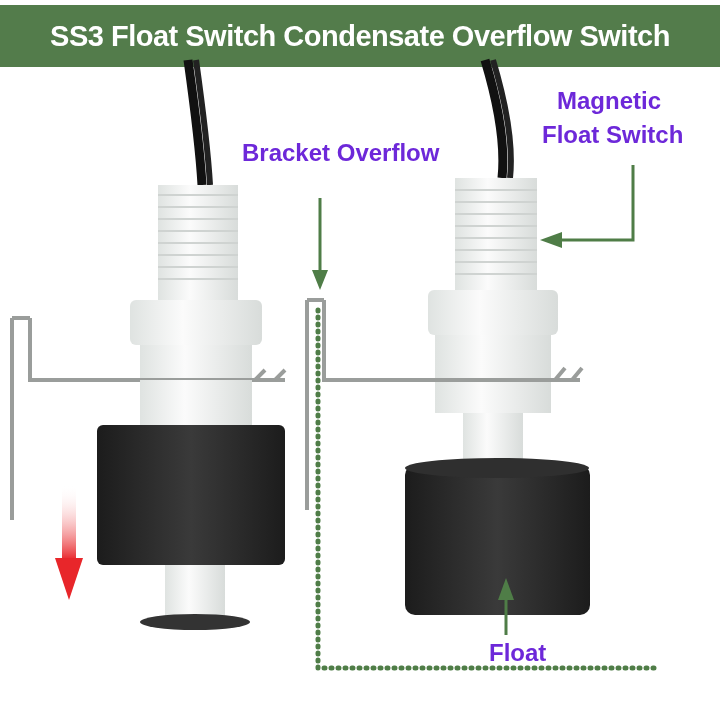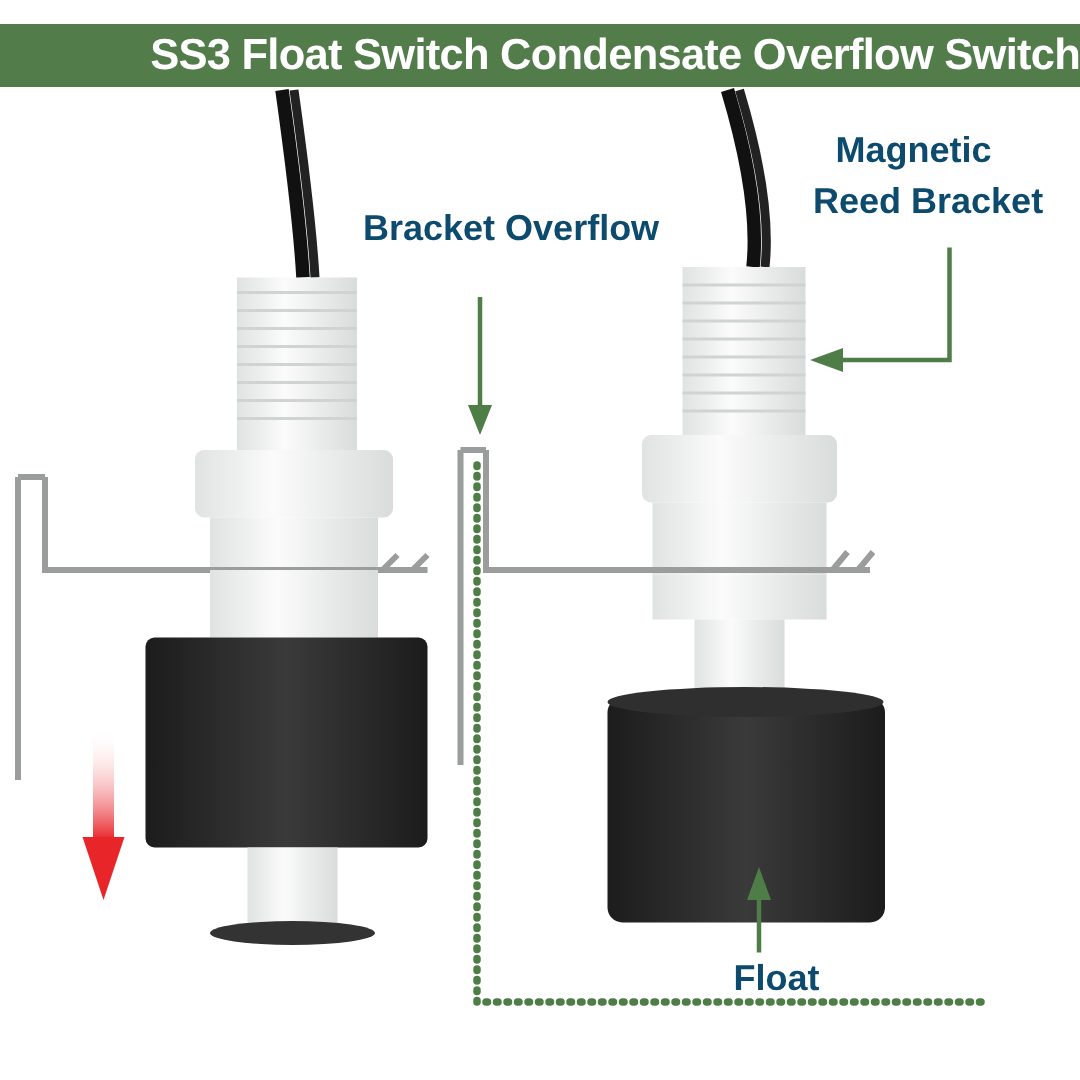--- a/index.html
+++ b/index.html
@@ -1,19 +1,19 @@
 <!DOCTYPE html>
 <html><head>
 <meta charset="utf-8">
 <style>
   html,body{margin:0;padding:0;background:#fff;}
   body{width:720px;height:720px;position:relative;overflow:hidden;font-family:"Liberation Sans",sans-serif;}
-  .banner{position:absolute;left:0;top:16px;width:720px;height:42px;background:#537c4b;display:flex;align-items:center;justify-content:flex-end;}
+  .banner{position:absolute;left:0;top:5px;width:720px;height:62px;background:#537c4b;display:flex;align-items:center;justify-content:center;}
   .banner span{color:#fff;font-weight:bold;font-size:29px;letter-spacing:-0.5px;}
-  .lbl{position:absolute;color:#0c4a6e;font-weight:bold;font-size:24px;line-height:30px;}
+  .lbl{position:absolute;color:#6d28d9;font-weight:bold;font-size:24px;line-height:30px;}
   svg{position:absolute;left:0;top:0;}
 </style>
 </head>
 <body>
 
 <div class="banner">
   <span>SS3 Float Switch Condensate Overflow Switch</span>
 </div>
 
 <svg width="720" height="720" viewBox="0 0 720 720">
@@ -91,14 +91,14 @@
     <polygon points="312,270 328,270 320,290" stroke="none"></polygon>
     <polyline points="633,165 633,240 560,240" fill="none"></polyline>
     <polygon points="562,232 562,248 540,240" stroke="none"></polygon>
     <line x1="506" y1="635" x2="506" y2="598"></line>
     <polygon points="498,600 514,600 506,578" stroke="none"></polygon>
   </g>
 </svg>
 
 <div class="lbl" style="left:242px;top:138px;">Bracket Overflow</div>
 <div class="lbl" style="left:557px;top:86px;">Magnetic</div>
-<div class="lbl" style="left:542px;top:120px;">Reed Bracket</div>
+<div class="lbl" style="left:542px;top:120px;">Float Switch</div>
 <div class="lbl" style="left:476px;top:638px;margin-left:13px;">Float</div>
 
 </body></html>

